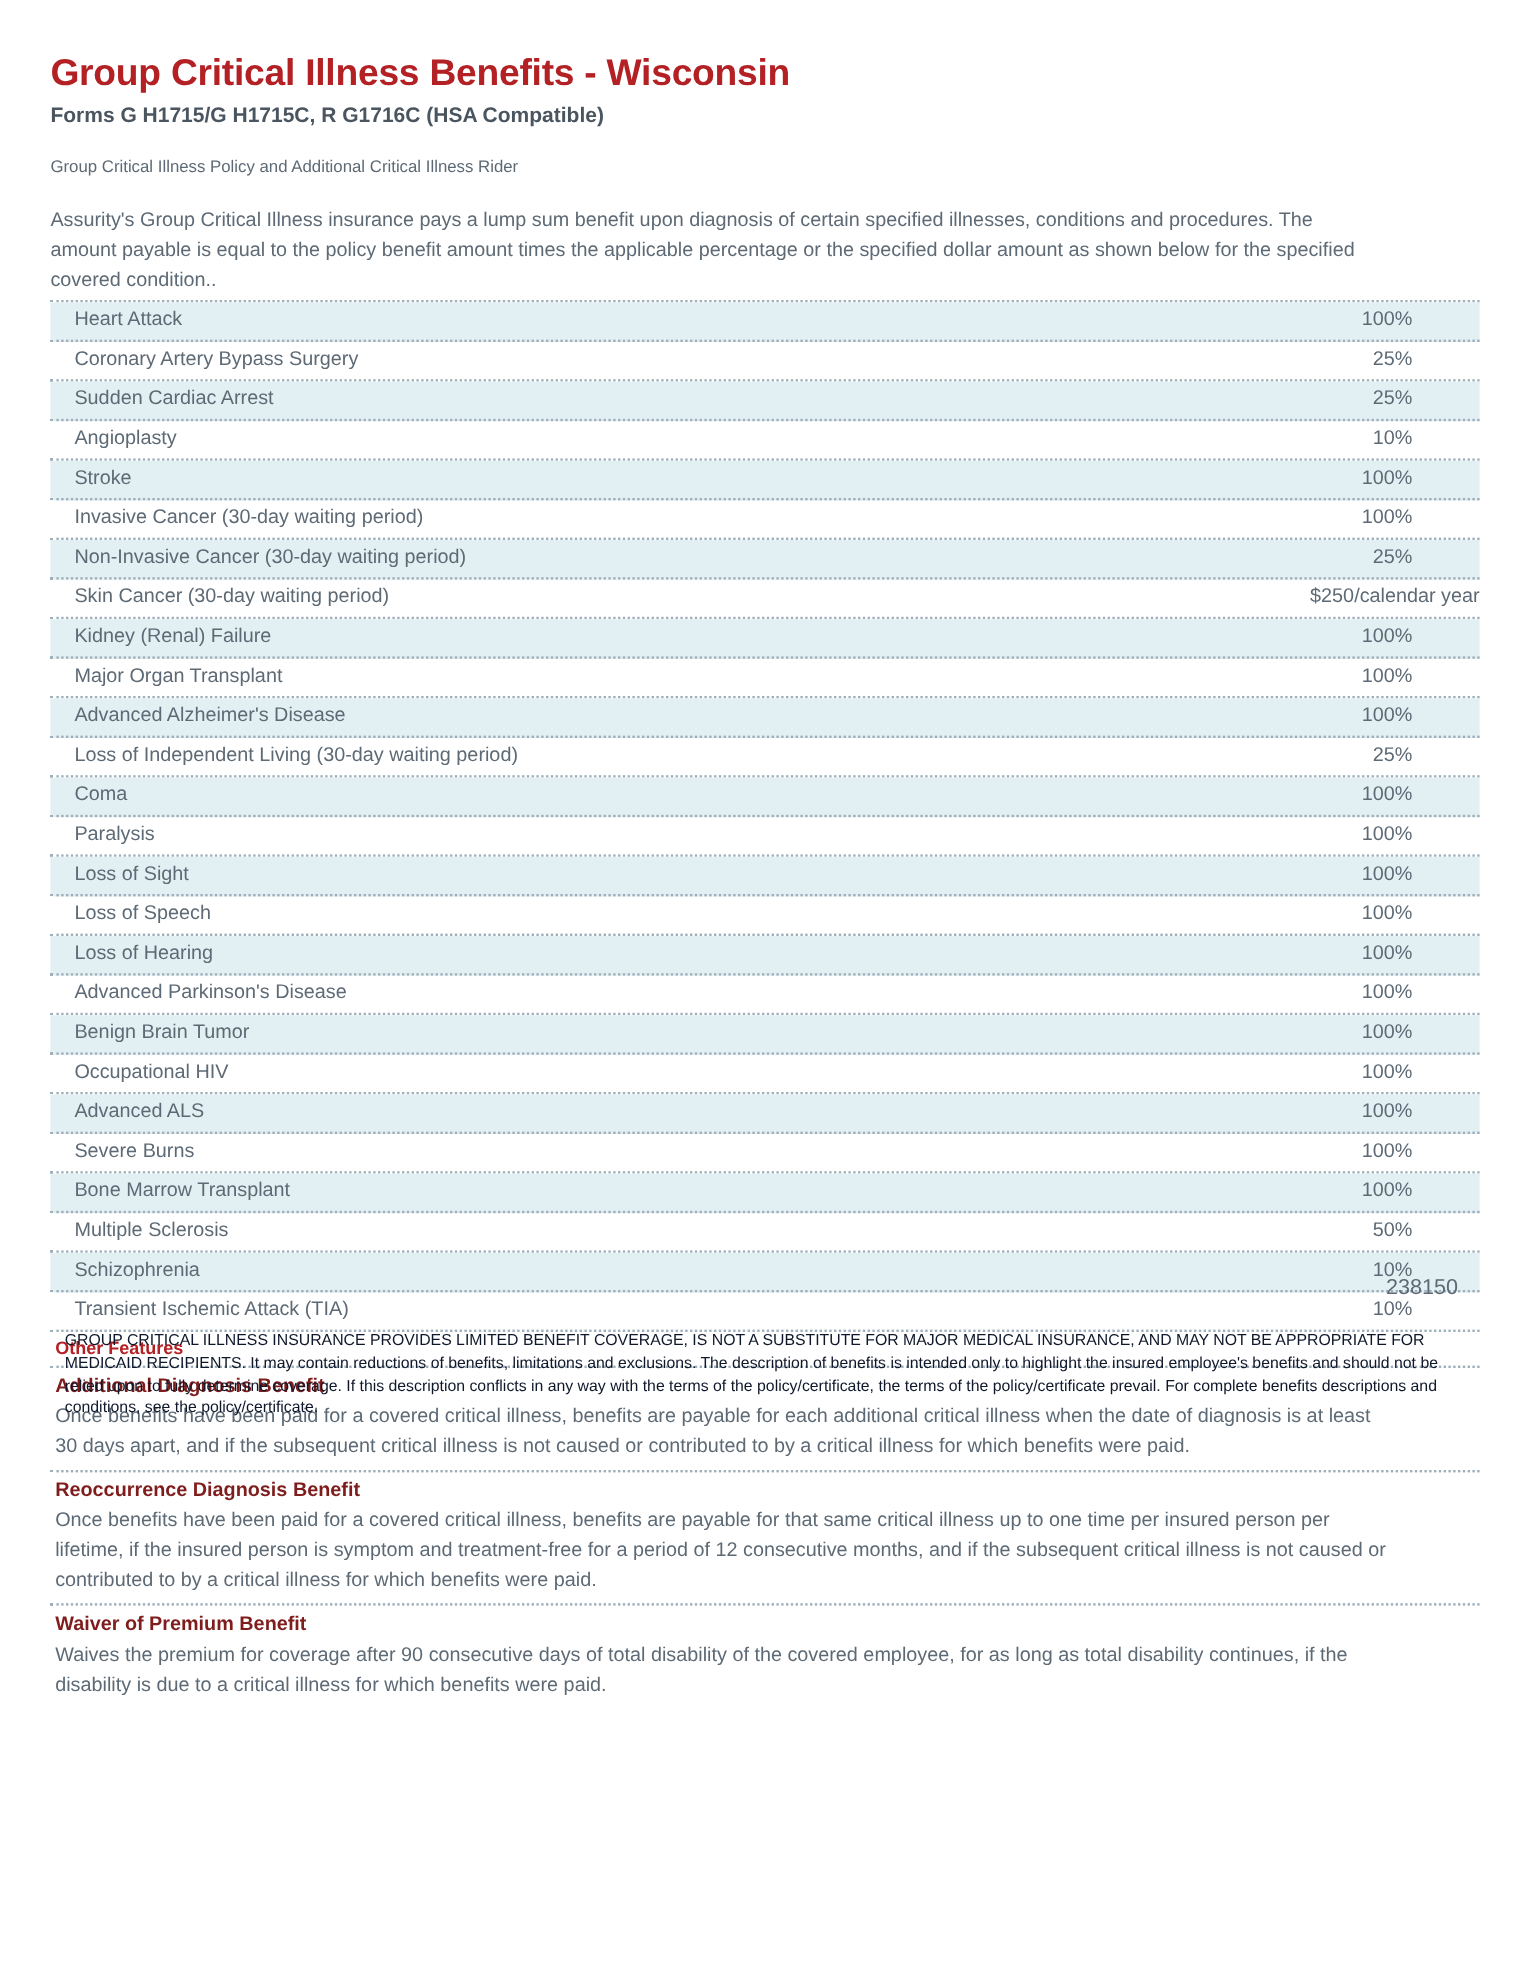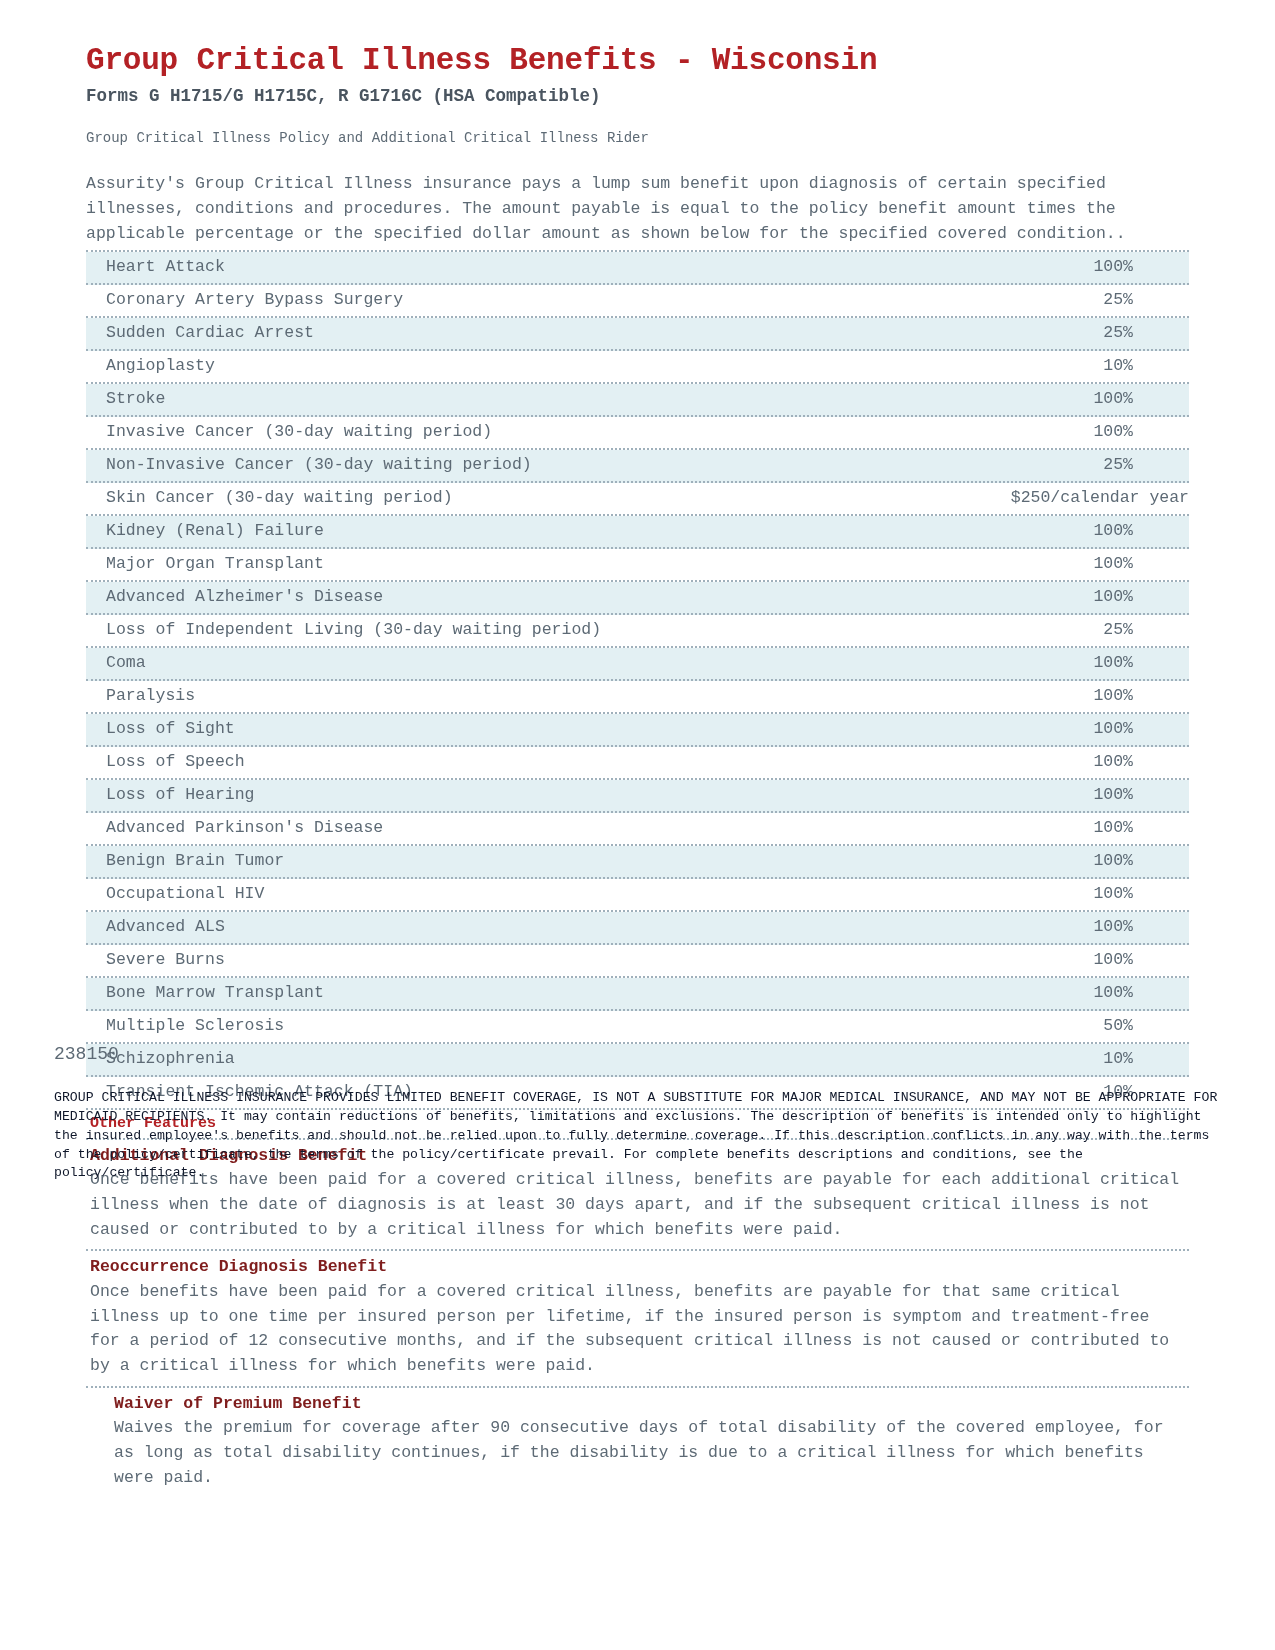--- a/index.html
+++ b/index.html
@@ -13,22 +13,21 @@
     font-family: "Liberation Sans", sans-serif;
     color: #4a5560;
     position: relative;
     overflow: hidden;
   }
   .page {
     position: relative;
     width: 1275px;
     height: 1219px;
     box-sizing: border-box;
-    padding: 0 86px;
-    font-family: Liberation Mono, monospace;
+    padding: 0 42px;
   }
 
   
   .doc-title {
     color: #b32125;
     font-size: 31px;
     font-weight: bold;
     letter-spacing: -0.2px;
     margin: 0;
     padding-top: 44px;
@@ -98,21 +97,20 @@
     padding: 5px 0 5px 4px;
     border-bottom: 2px dotted #9fb0bb;
     line-height: 1.2;
   }
   .feature-block {
     border-bottom: 2px dotted #9fb0bb;
     padding: 5px 0 7px 4px;
   }
   .feature-block:last-of-type {
     border-bottom: none;
-    margin-left: 24px;
   }
   .feature-title {
     color: #7f1d1d;
     font-size: 16.5px;
     font-weight: bold;
     line-height: 1.3;
     margin-bottom: 2px;
   }
   .feature-body {
     color: #5d6a75;
@@ -122,21 +120,21 @@
   }
 
   
   .footer {
     position: absolute;
     left: 54px;
     right: 54px;
     bottom: 36px;
   }
   .doc-number {
-    text-align: left;
+    text-align: right;
     color: #5d6a75;
     font-size: 18px;
     padding-right: 6px;
     margin-bottom: 22px;
     line-height: 1.2;
   }
   .disclaimer {
     color: #0f172a;
     font-size: 13.2px;
     line-height: 1.42;

